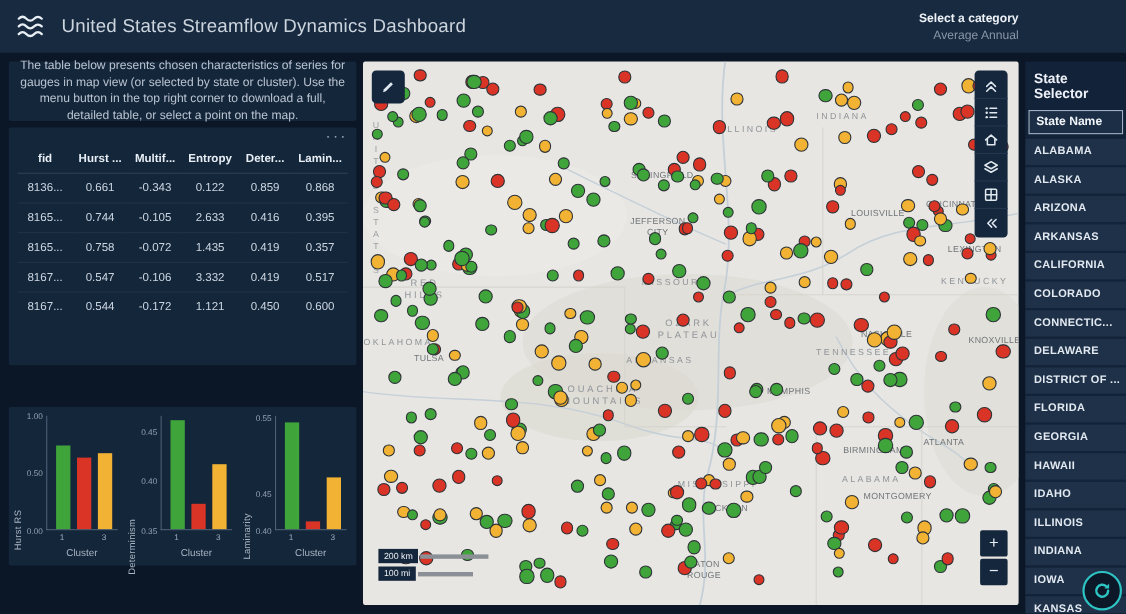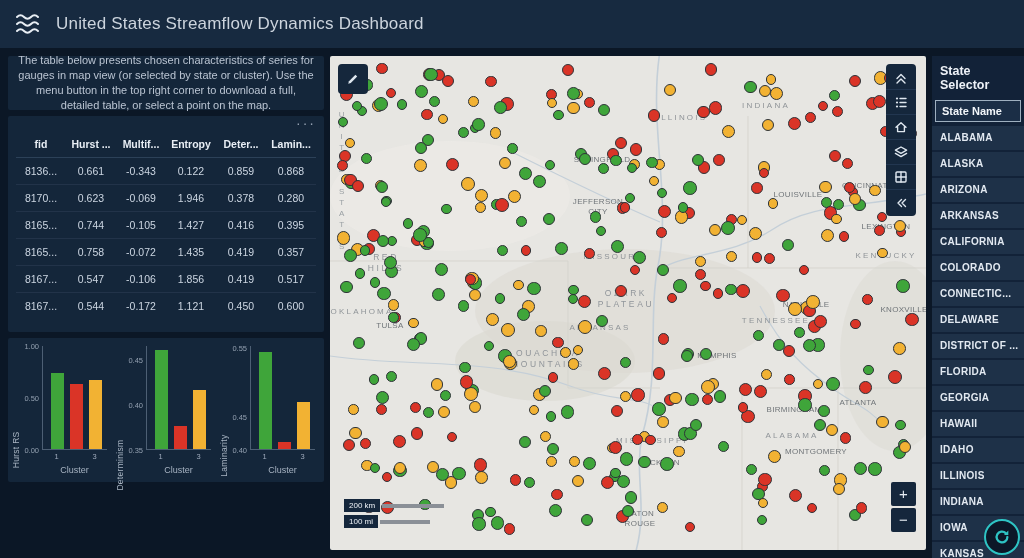--- a/index.html
+++ b/index.html
@@ -31,21 +31,21 @@
   .table-panel { height:216px; position:relative; padding:3px 8px 4px; }
   .table-menu { position:absolute; top:0px; right:8px; color:#93a0b0; font-size:14px;
     letter-spacing:2px; cursor:pointer; line-height:14px; }
   table { width:100%; border-collapse:collapse; margin-top:13px; table-layout:fixed; }
   th { font-size:10.5px; color:#e8eef5; font-weight:bold; padding:6px 2px 7px;
     border-bottom:1px solid #2c4158; text-align:center; overflow:hidden; white-space:nowrap; }
   td { font-size:10.5px; color:#ccd6e2; text-align:center; padding:7px 2px;
     border-bottom:1px solid #223349; overflow:hidden; white-space:nowrap; }
   tbody tr:last-child td { border-bottom:none; }
 
-  .charts-panel { height:144px; display:flex; gap:4px; padding:4px 4px 2px; }
+  .charts-panel { height:144px; display:flex; gap:4px; padding:4px 4px 2px;margin-top:32px; }
   .chart { flex:1; position:relative; height:136px; }
   .chart .ylab { position:absolute; left:-1px; top:50%; transform:translateY(-58%);
     writing-mode:vertical-rl; rotate:180deg; font-size:8.5px; color:#aab6c4; letter-spacing:.3px; }
   .chart .ytick { position:absolute; left:0; width:27px; text-align:right;
     font-size:7.5px; color:#93a0b0; }
   .chart .plot { position:absolute; left:30px; right:5px; top:4px; height:104px;
     border-left:1px solid #4d5f74; border-bottom:1px solid #4d5f74;
     display:flex; align-items:flex-end; gap:6px; padding-left:8px; }
   .chart .bar { width:13px; flex:0 0 auto; }
   .chart .xticks { position:absolute; left:30px; right:5px; top:110px; display:flex;
@@ -118,20 +118,24 @@
 
 <div class="app">
 
   <div class="header">
     <svg class="waves" viewBox="0 0 30 26">
       <path d="M3 6 q3.5 -3.5 7 0 t7 0 t7 0"></path>
       <path d="M3 13 q3.5 -3.5 7 0 t7 0 t7 0"></path>
       <path d="M3 20 q3.5 -3.5 7 0 t7 0 t7 0"></path>
     </svg>
     <div class="app-title">United States Streamflow Dynamics Dashboard</div>
+    <div class="header-right">
+      <div class="cat-label">Select a category</div>
+      <div class="cat-value">Average Annual</div>
+    </div>
   </div>
 
   <div class="left-col">
     <div class="panel desc desc-top">The table below presents chosen characteristics of series for gauges in map view (or selected by state or cluster). Use the menu button in the top right corner to download a full, detailed table, or select a point on the map.</div>
 
     <div class="panel table-panel">
       <div class="table-menu">···</div>
       <table>
           <thead>
             <tr>
@@ -146,48 +150,40 @@
           <tbody>
             <tr>
               <td>8136...</td>
               <td>0.661</td>
               <td>-0.343</td>
               <td>0.122</td>
               <td>0.859</td>
               <td>0.868</td>
             </tr>
             <tr>
-              <td>8170...</td>
-              <td>0.623</td>
-              <td>-0.069</td>
-              <td>1.946</td>
-              <td>0.378</td>
-              <td>0.280</td>
-            </tr>
-            <tr>
               <td>8165...</td>
               <td>0.744</td>
               <td>-0.105</td>
-              <td>1.427</td>
+              <td>2.633</td>
               <td>0.416</td>
               <td>0.395</td>
             </tr>
             <tr>
               <td>8165...</td>
               <td>0.758</td>
               <td>-0.072</td>
               <td>1.435</td>
               <td>0.419</td>
               <td>0.357</td>
             </tr>
             <tr>
               <td>8167...</td>
               <td>0.547</td>
               <td>-0.106</td>
-              <td>1.856</td>
+              <td>3.332</td>
               <td>0.419</td>
               <td>0.517</td>
             </tr>
             <tr>
               <td>8167...</td>
               <td>0.544</td>
               <td>-0.172</td>
               <td>1.121</td>
               <td>0.450</td>
               <td>0.600</td>

